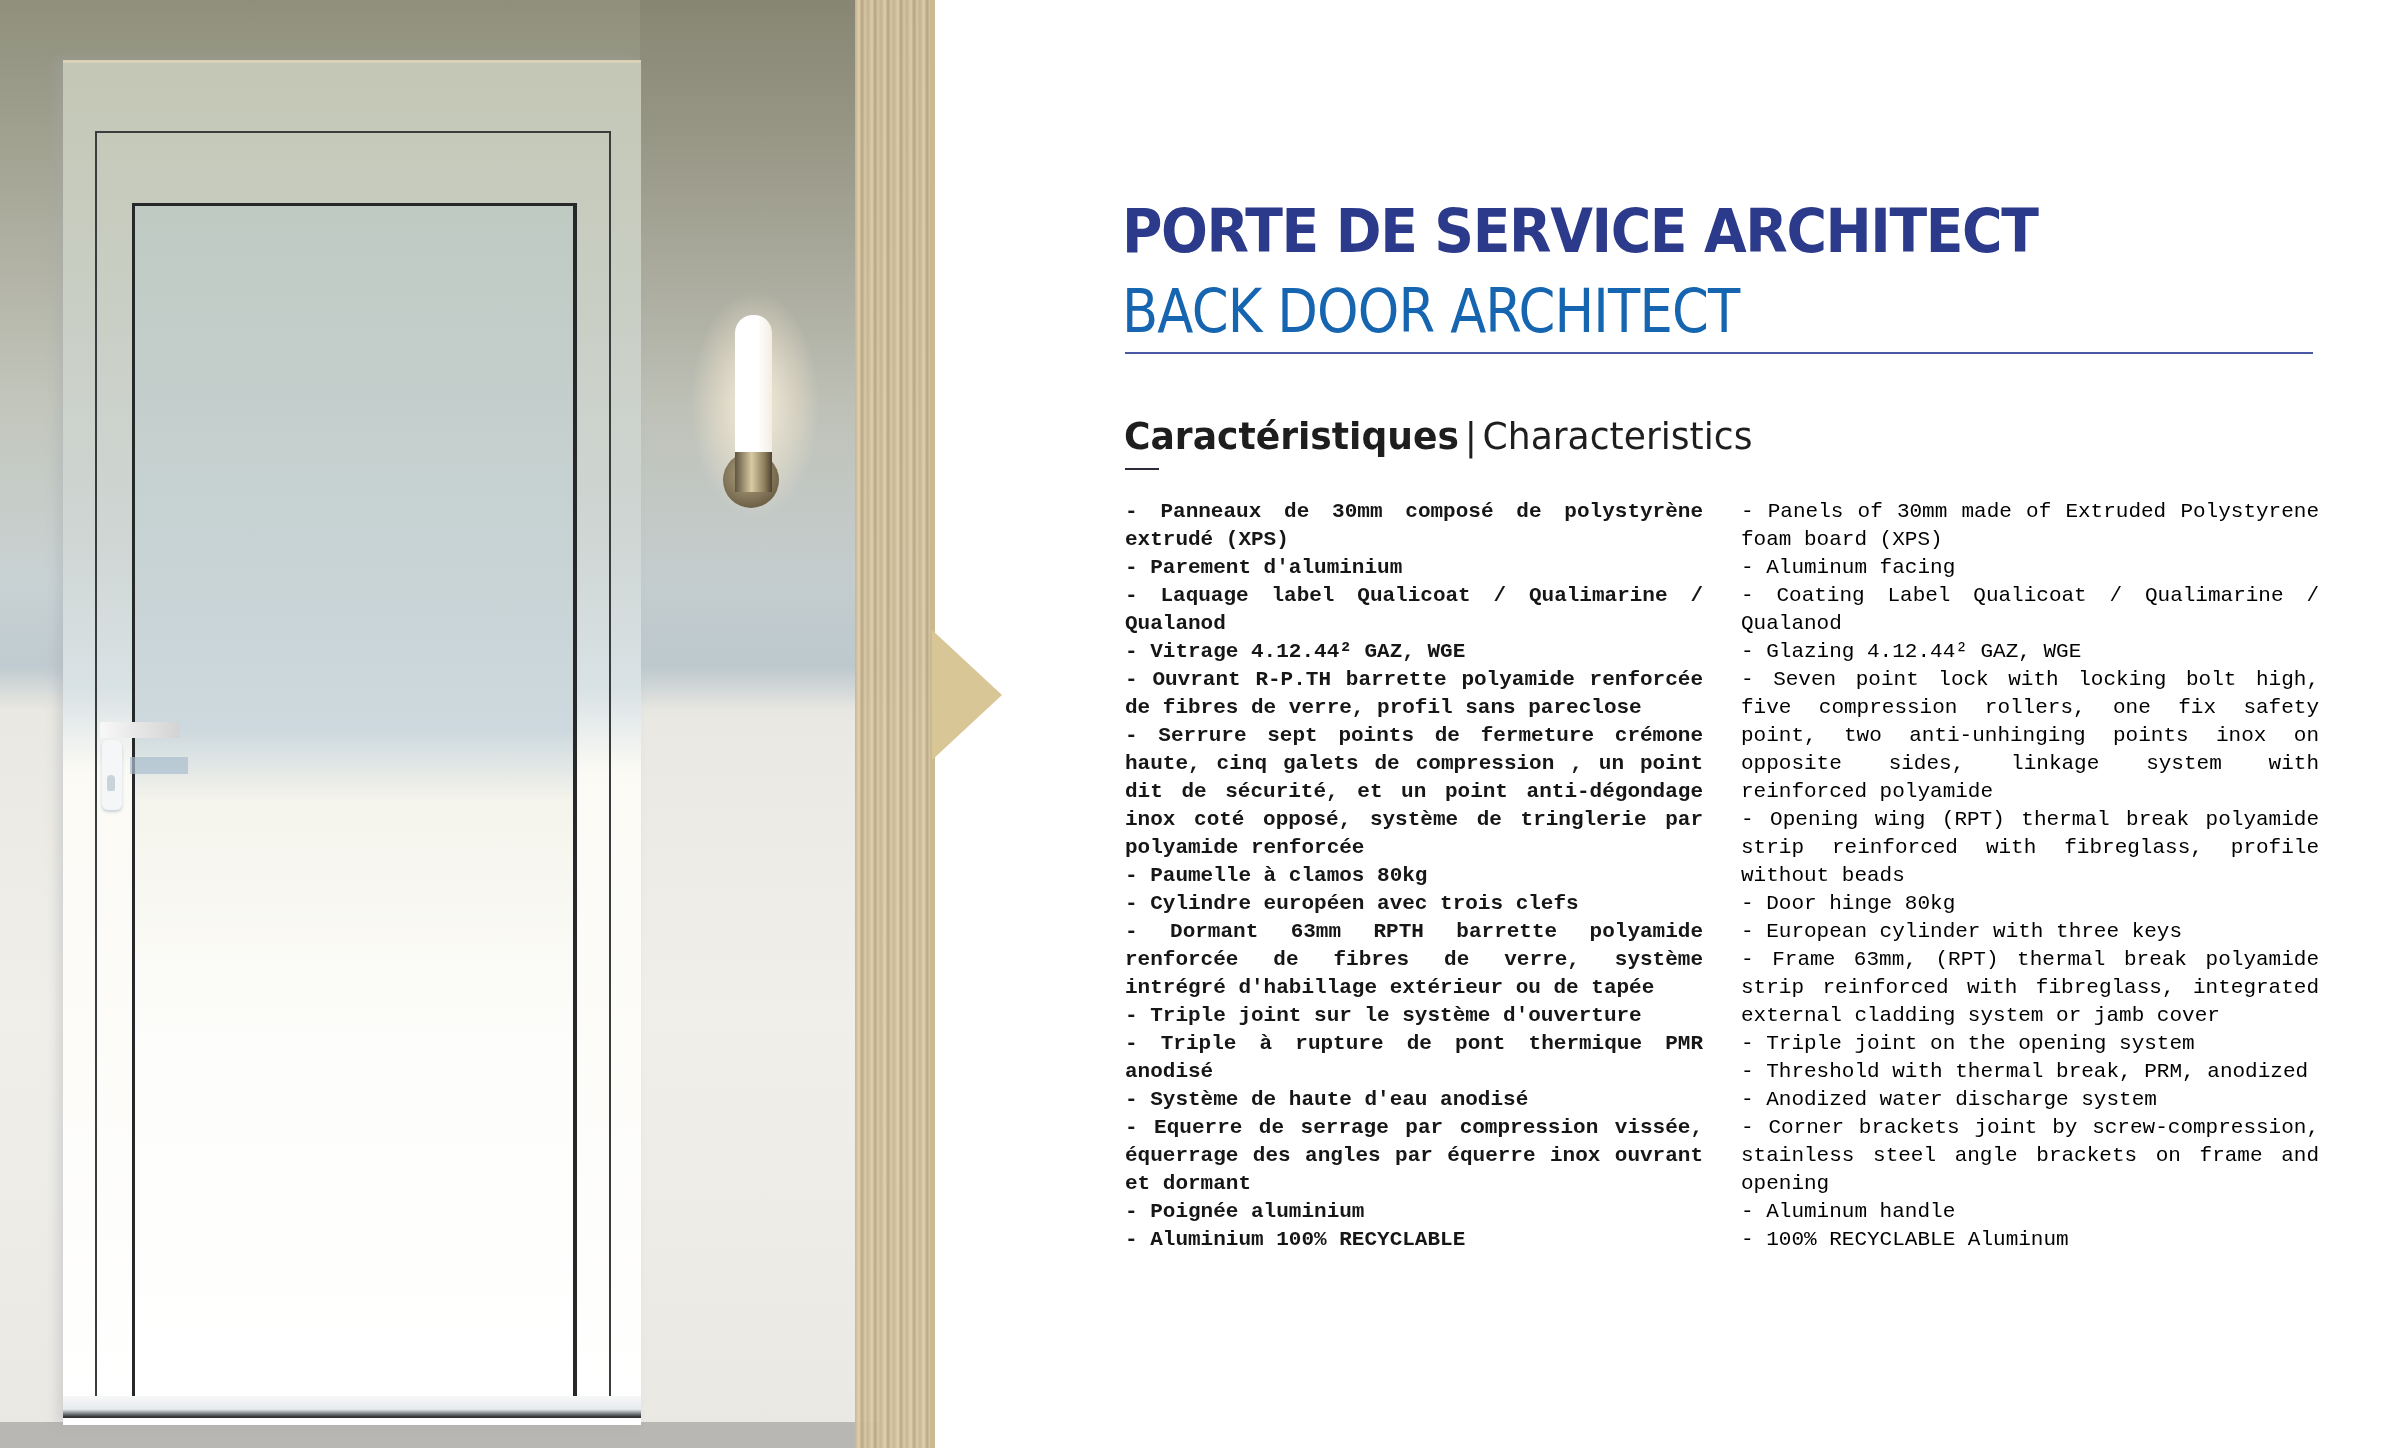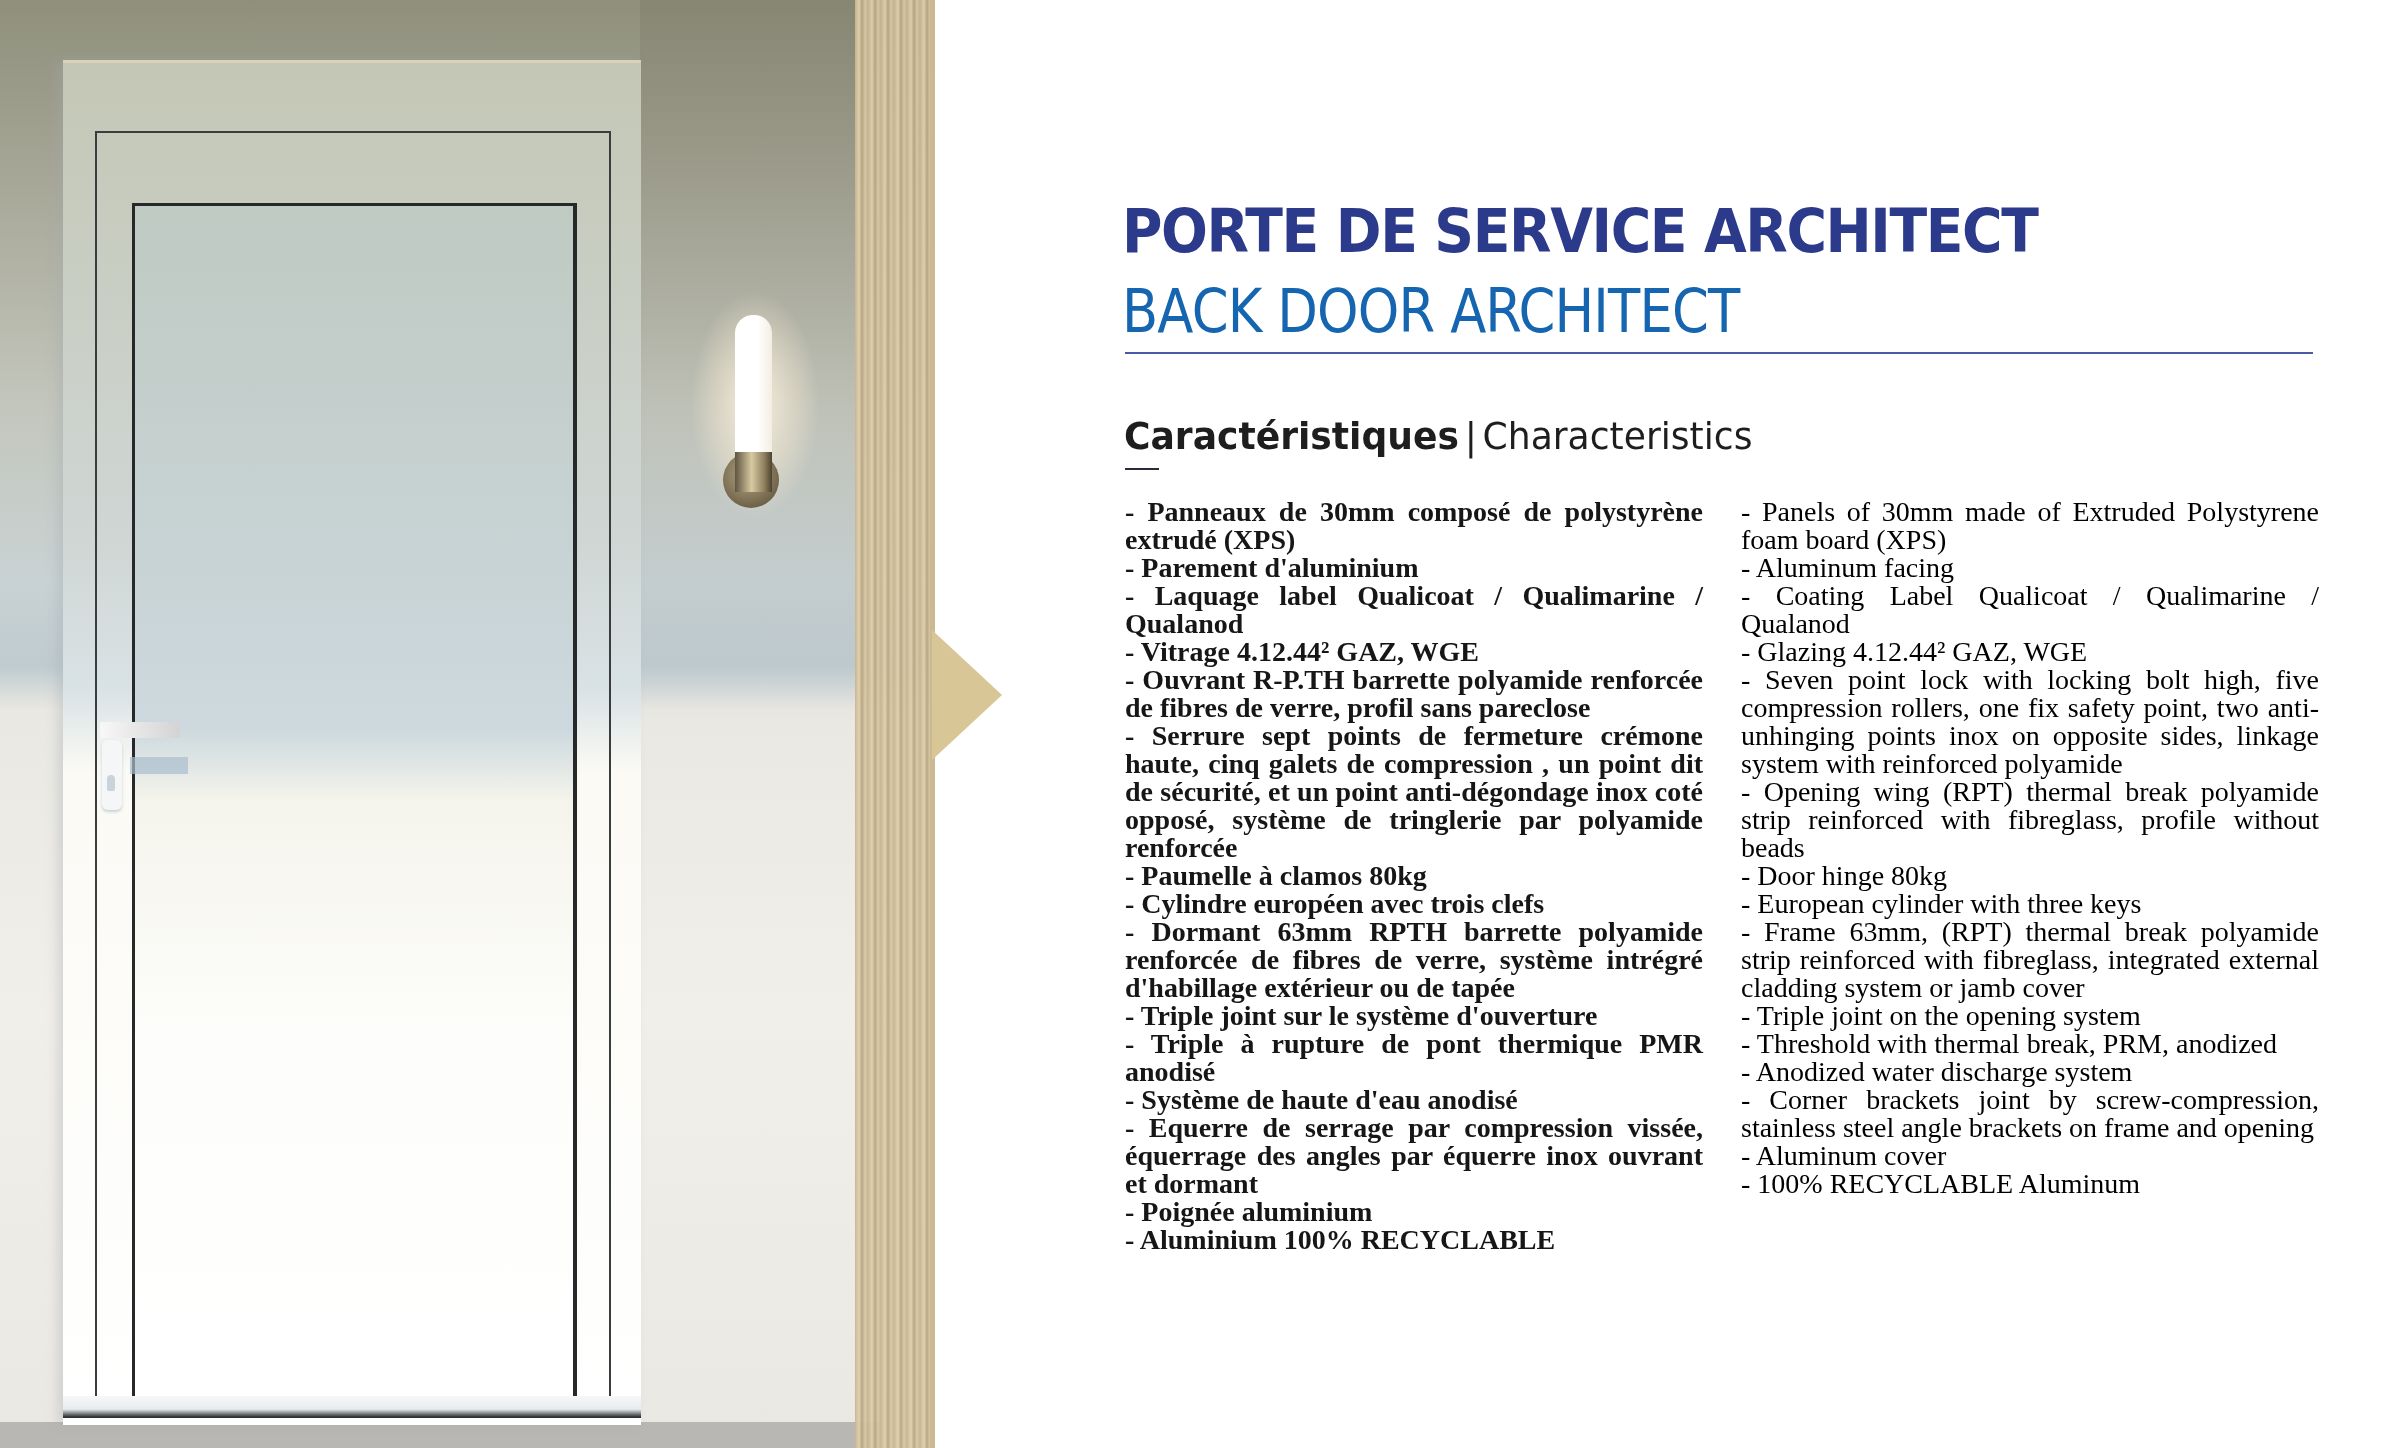--- a/index.html
+++ b/index.html
@@ -110,21 +110,21 @@
     font-family: "DejaVu Sans", sans-serif; transform: scaleX(0.95); transform-origin: left;
   }
   .sec-head .fr { font-weight: bold; }
   .sec-head .sep { font-weight: normal; margin: 0 6px; }
   .sec-head .en { font-weight: normal; }
   .sec-underline {
     position: absolute; left: 1125px; top: 468px; width: 34px; height: 2px; background: #2b2b3a;
   }
   .col {
     position: absolute; top: 498px; width: 578px;
-    font-family: Liberation Serif, serif; font-size: 28px; line-height: 28px;
+    font-family: Liberation Mono, monospace; font-size: 21px; line-height: 28px;
     color: #161616; text-align: justify;
   }
   .col.fr { left: 1125px; font-weight: bold; }
   .col.en { left: 1741px; font-weight: normal; color: #000000; }
   .col .item { display: block; margin: 0; }
 </style>
 </head>
 <body>
 
 <div class="photo">
@@ -181,15 +181,15 @@
   <span class="item">- Glazing 4.12.44² GAZ, WGE</span>
   <span class="item">- Seven point lock with locking bolt high, five compression rollers, one fix safety point, two anti-unhinging points inox on opposite sides, linkage system with  reinforced polyamide</span>
   <span class="item">- Opening wing (RPT) thermal break polyamide strip reinforced with fibreglass, profile without beads</span>
   <span class="item">- Door hinge 80kg</span>
   <span class="item">- European cylinder with three keys</span>
   <span class="item">- Frame 63mm, (RPT) thermal break polyamide strip reinforced with fibreglass, integrated external cladding system or jamb cover</span>
   <span class="item">- Triple joint on the opening system</span>
   <span class="item">- Threshold with thermal break, PRM, anodized</span>
   <span class="item">- Anodized water discharge system</span>
   <span class="item">- Corner brackets joint by screw-compression, stainless steel angle brackets on frame and opening</span>
-  <span class="item">- Aluminum cover</span>
+  <span class="item">- Aluminum handle</span>
   <span class="item">- 100% RECYCLABLE Aluminum</span>
 </div>
 
 </body></html>

